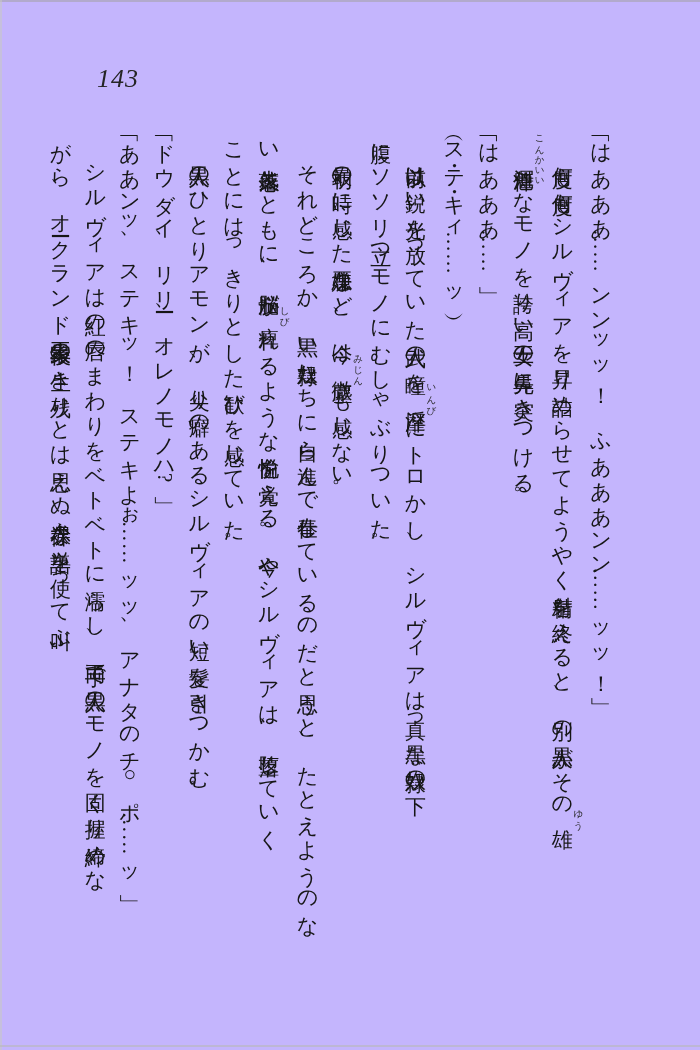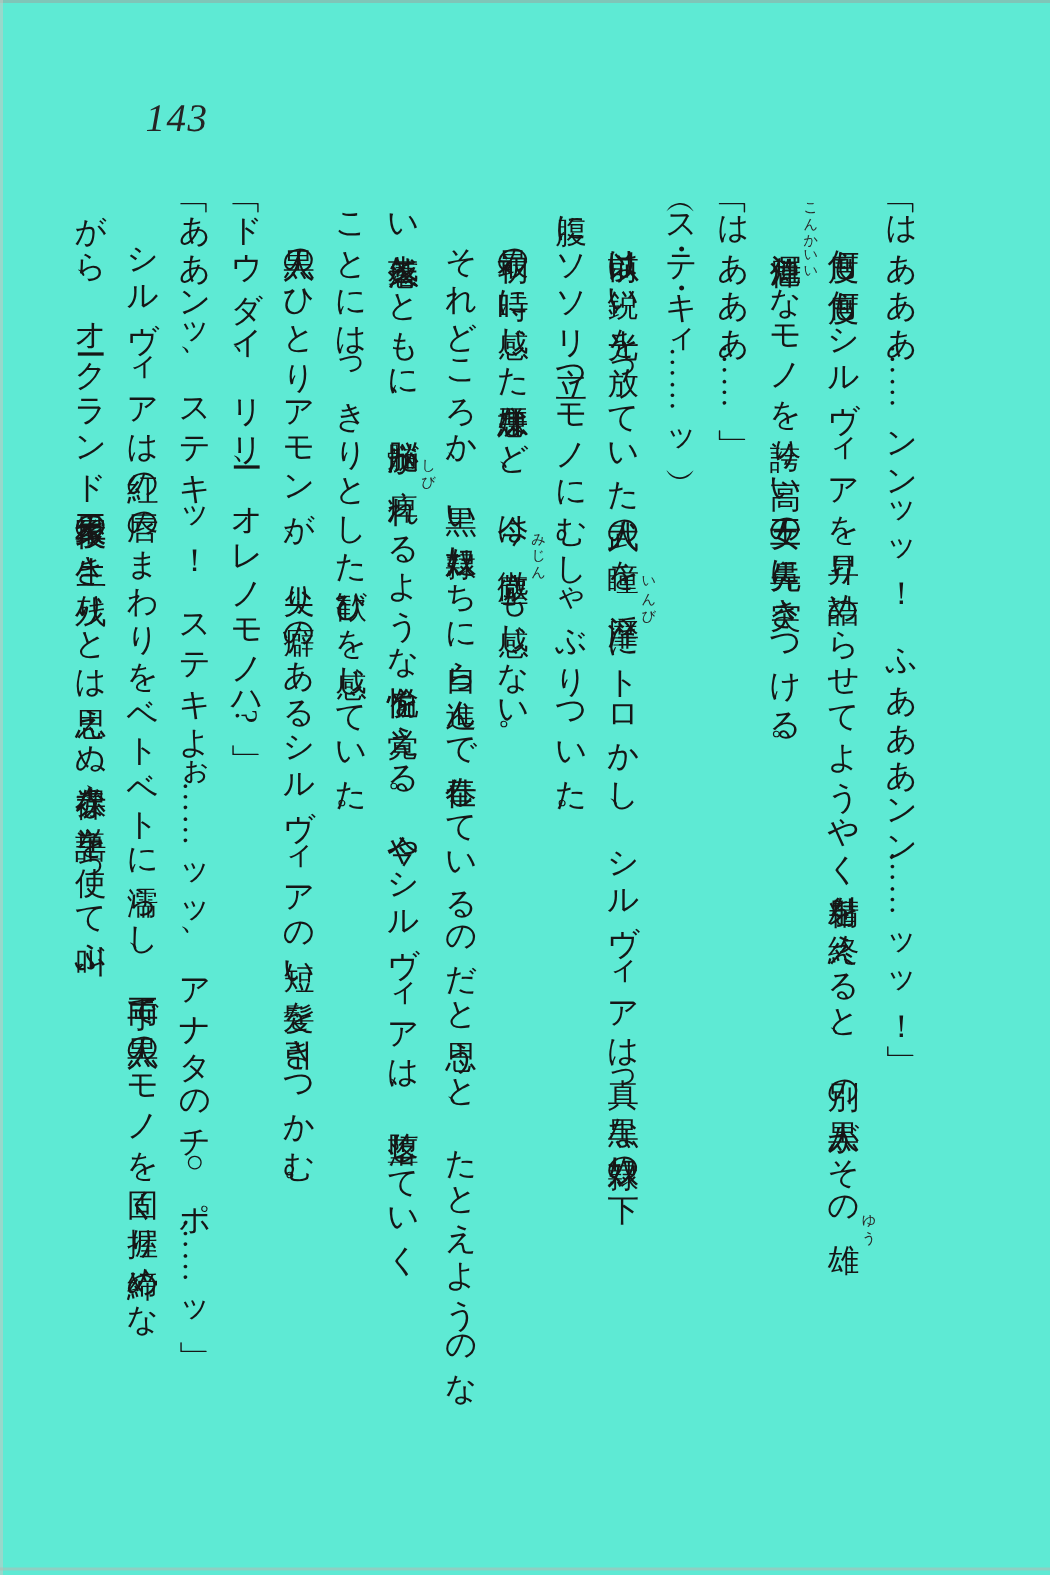--- a/index.html
+++ b/index.html
@@ -7,21 +7,21 @@
     padding: 0;
     width: 700px;
     height: 1050px;
     background: #f6f5f2;
     font-family: "Liberation Serif", "DejaVu Serif", serif;
     overflow: hidden;
   }
   .page {
     position: absolute;
     inset: 0;
-    background: #5eead4;
+    background: #c4b5fd;
     padding-left: 16px;
   }
   .edge-top {
     position: absolute;
     top: 0; left: 0; right: 0;
     height: 2px;
     background: #a0a09b;
     opacity: .5;
   }
   .edge-bottom {

